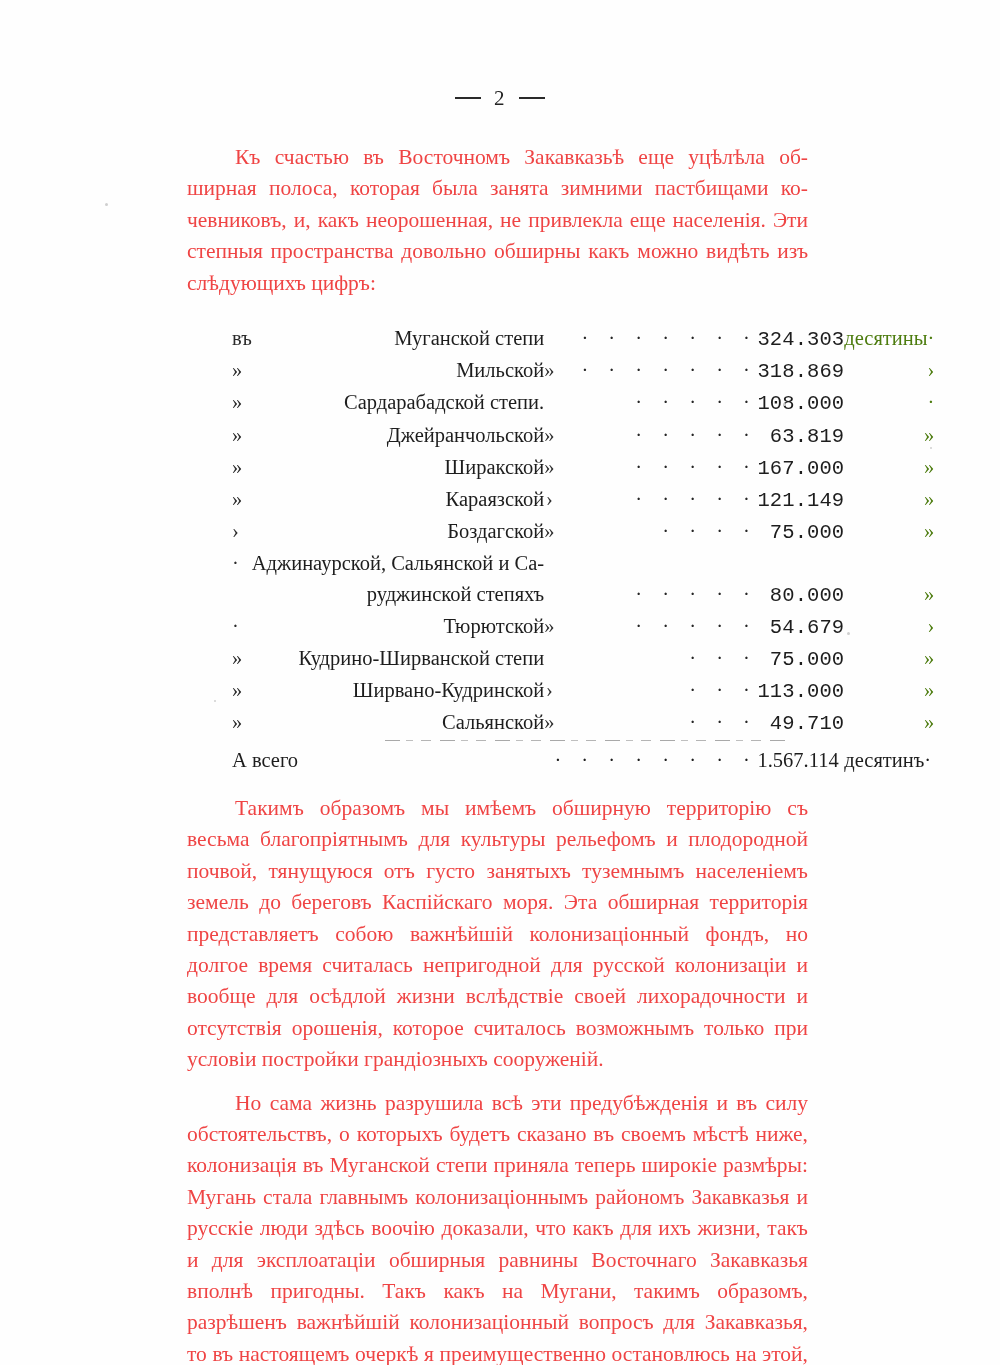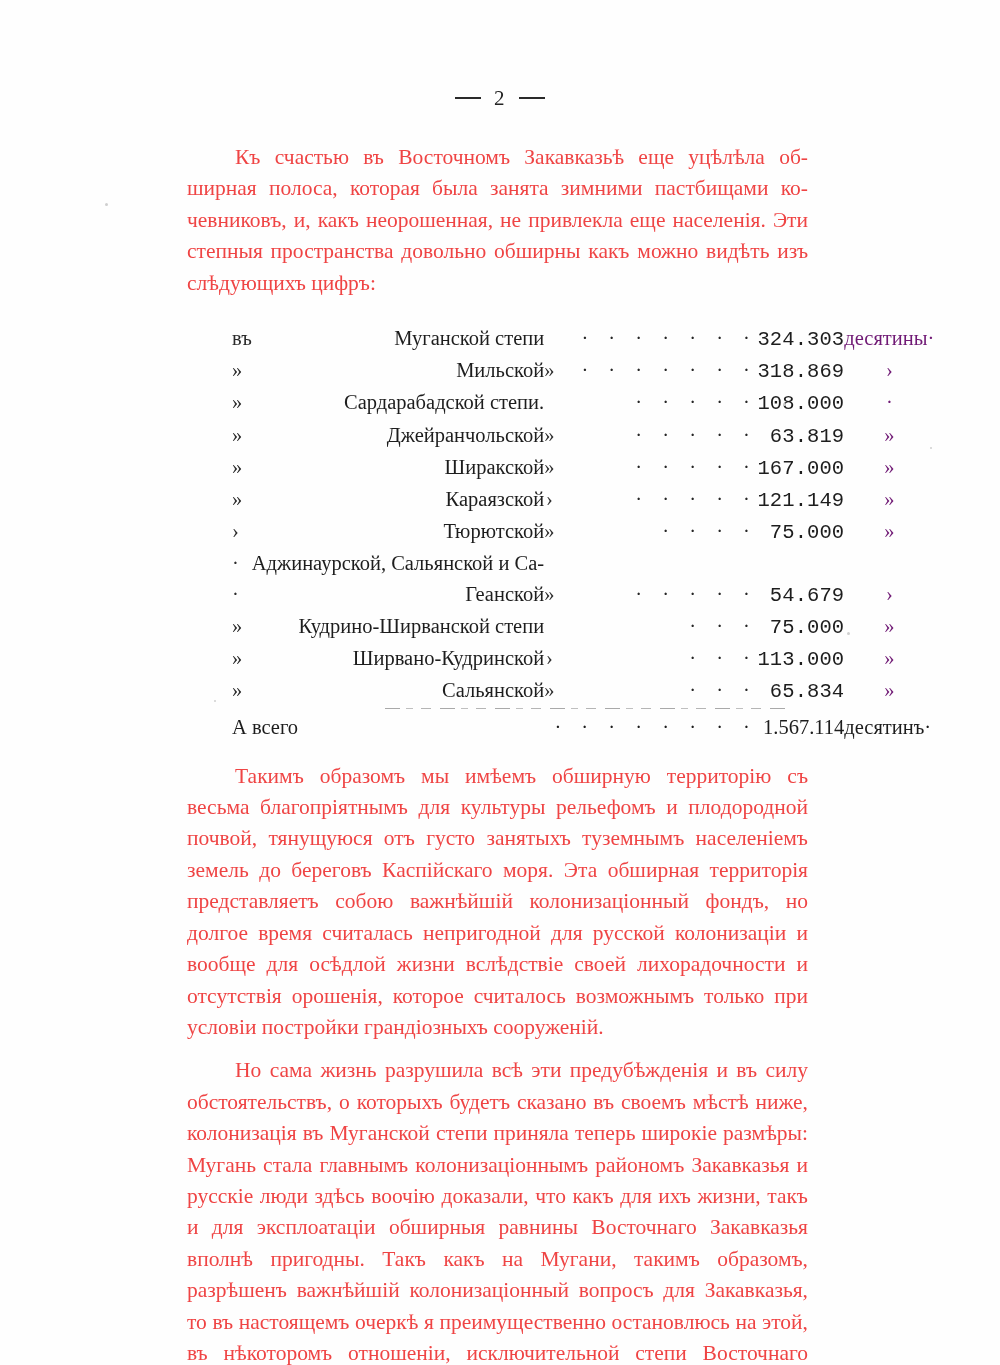--- a/index.html
+++ b/index.html
@@ -106,23 +106,23 @@
   }
   td.c-num {
     width: 104px;
     text-align: right;
     padding-right: 8px;
     letter-spacing: .005em;
     font-family: Liberation Mono, monospace;
   }
   td.c-unit {
     width: 60px;
-    text-align: center;
+    text-align: right;
     padding-left: 11px;
-    color: #701a75;
+    color: #4d7c0f;
   }
 
   tr.wrap-first td.c-name { white-space: nowrap; }
   tr.wrap-second td.c-name {
     padding-left: 30px;
   }
 
   
   tr.total td {
     padding-top: 5px;
@@ -148,21 +148,21 @@
     text-align: left;
     padding-left: 62px;
     white-space: nowrap;
   }
   td.t-dots {
     text-align: right;
     letter-spacing: 7.5px;
     padding-right: 10px;
   }
   td.t-num {
-    text-align: right;
+    text-align: left;
     padding-right: 8px;
   }
   td.t-unit {
     text-align: left;
     padding-left: 11px;
   }
 
   
   .speck {
     position: absolute;
@@ -231,37 +231,45 @@
             <tr>
               <td class="c-mark">»</td>
               <td class="c-name">Караязской</td>
               <td class="c-alt">›</td>
               <td class="c-dots">· · · · ·</td>
               <td class="c-num">121.149</td>
               <td class="c-unit">»</td>
             </tr>
             <tr>
               <td class="c-mark">›</td>
-              <td class="c-name">Тюрютской</td>
+              <td class="c-name">Боздагской</td>
               <td class="c-alt">»</td>
               <td class="c-dots">· · · ·</td>
               <td class="c-num">75.000</td>
               <td class="c-unit">»</td>
             </tr>
             <tr class="wrap-first">
               <td class="c-mark">·</td>
               <td class="c-name">Аджинаурской, Сальянской и Са-</td>
               <td class="c-alt"></td>
               <td class="c-dots"></td>
               <td class="c-num"></td>
               <td class="c-unit"></td>
             </tr>
+            <tr class="wrap-second">
+              <td class="c-mark"></td>
+              <td class="c-name">руджинской степяхъ</td>
+              <td class="c-alt"></td>
+              <td class="c-dots">· · · · ·</td>
+              <td class="c-num">80.000</td>
+              <td class="c-unit">»</td>
+            </tr>
             <tr>
               <td class="c-mark">·</td>
-              <td class="c-name">Геанской</td>
+              <td class="c-name">Тюрютской</td>
               <td class="c-alt">»</td>
               <td class="c-dots">· · · · ·</td>
               <td class="c-num">54.679</td>
               <td class="c-unit">›</td>
             </tr>
             <tr>
               <td class="c-mark">»</td>
               <td class="c-name">Кудрино-Ширванской степи</td>
               <td class="c-alt"></td>
               <td class="c-dots">· · ·</td>
@@ -274,21 +282,21 @@
               <td class="c-alt">›</td>
               <td class="c-dots">· · ·</td>
               <td class="c-num">113.000</td>
               <td class="c-unit">»</td>
             </tr>
             <tr>
               <td class="c-mark">»</td>
               <td class="c-name">Сальянской</td>
               <td class="c-alt">»</td>
               <td class="c-dots">· · ·</td>
-              <td class="c-num">65.834</td>
+              <td class="c-num">49.710</td>
               <td class="c-unit">»</td>
             </tr>
             <tr class="total">
               <td class="t-label" colspan="3">А всего</td>
               <td class="t-dots">· · · · · · · ·</td>
               <td class="t-num">1.567.114</td>
               <td class="t-unit">десятинъ·</td>
             </tr>
           </tbody>
       </table>

